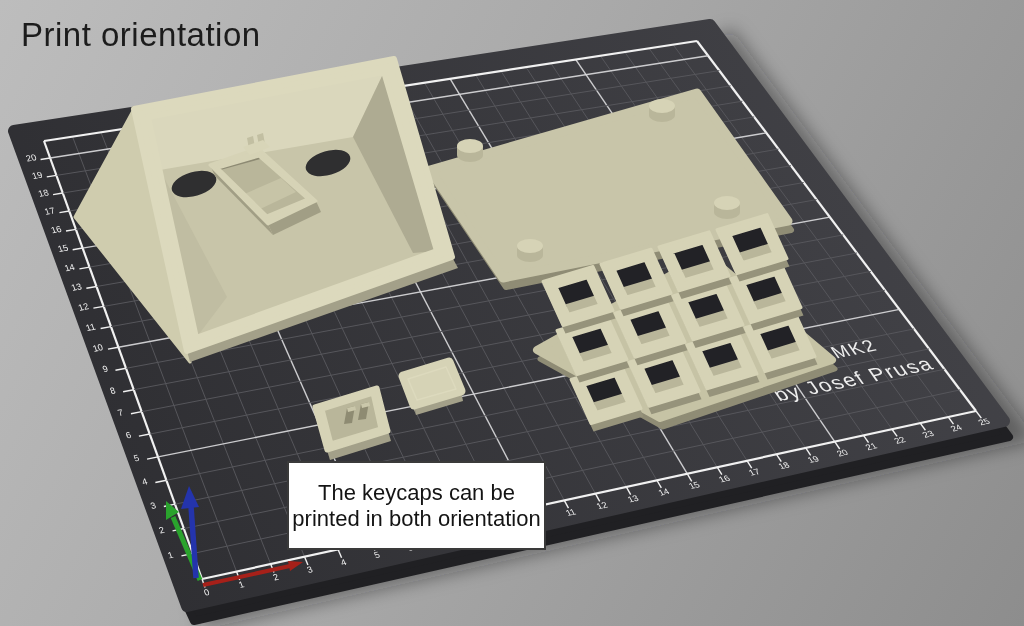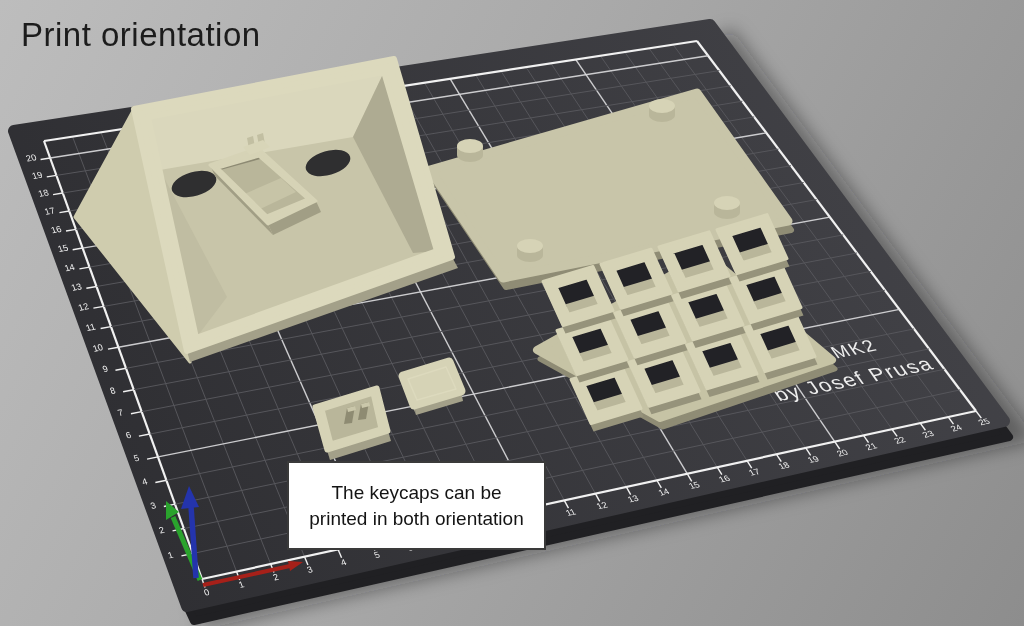--- a/index.html
+++ b/index.html
@@ -10,21 +10,21 @@
   }
   #scene{position:absolute;left:0;top:0;}
   .page-title{
     position:absolute;left:21px;top:16px;font-size:33px;letter-spacing:0.5px;
     color:var(--c-title-text);
   }
   .annotation{
     position:absolute;left:287px;top:461px;width:255px;height:85px;
     background:var(--c-annotation-bg);border:2px solid var(--c-annotation-border);
     display:flex;flex-direction:column;align-items:center;justify-content:center;
-    font-size:19px;line-height:26px;color:var(--c-annotation-text);text-align:center;
+    font-size:22px;line-height:26px;color:var(--c-annotation-text);text-align:center;
   }
   .grid-minor{stroke:var(--c-grid-minor);stroke-width:1;}
   .grid-major{stroke:var(--c-grid-major);stroke-width:1.4;opacity:.92;}
   .grid-border{stroke:var(--c-grid-border);stroke-width:2.2;}
   .ruler-tick{stroke:var(--c-grid-border);stroke-width:1.4;}
   .ruler-num{fill:var(--c-ruler-text);font-family:"Liberation Sans",sans-serif;font-size:9px;}
   .brand{fill:var(--c-brand-text);font-family:"Liberation Sans",sans-serif;letter-spacing:1.5px;}
 </style>
 </head>
 <body>

